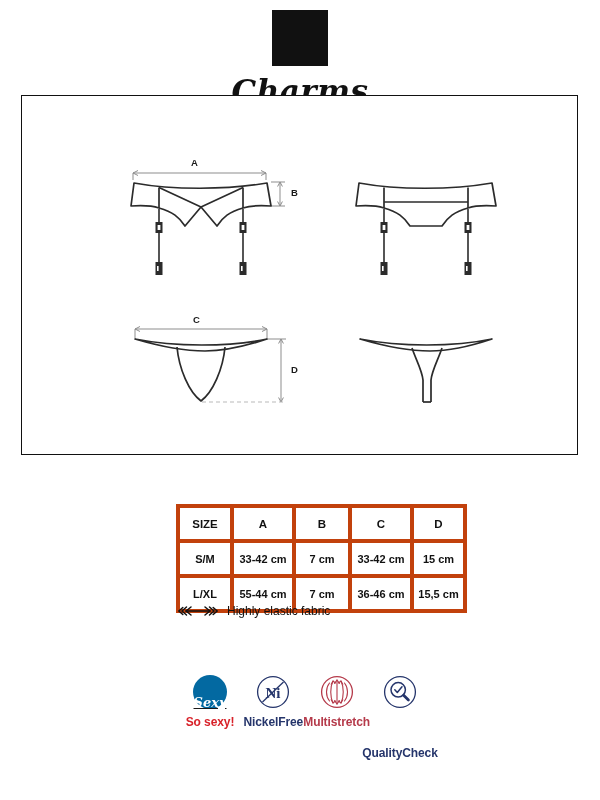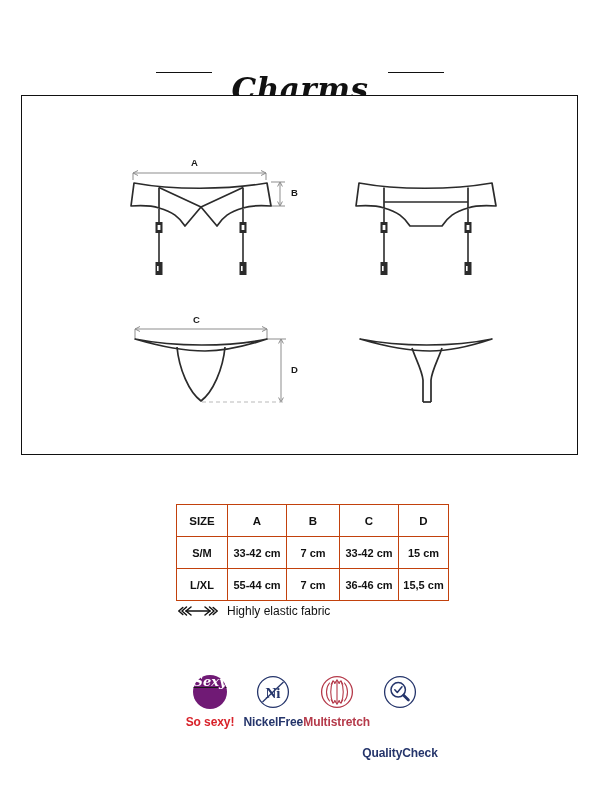--- a/index.html
+++ b/index.html
@@ -19,23 +19,25 @@
   
   .header {
     position: absolute;
     left: 0;
     top: 72px;
     width: 600px;
     height: 58px;
   }
   .title-row {
     display: flex;
+    align-items: center;
     justify-content: center;
     gap: 8px;
     height: 38px;
+    flex-direction: column;
   }
   .title-rule {
     height: 1px;
     background: #111;
     width: 56px;
     flex: 0 0 56px;
   }
   .brand-title {
     font-family: "DejaVu Serif", serif;
     font-style: italic;
@@ -78,21 +80,21 @@
     left: 176px;
     top: 504px;
     width: 249px;
   }
   table.size-table {
     border-collapse: collapse;
     width: 249px;
     table-layout: fixed;
   }
   table.size-table td, table.size-table th {
-    border: 1px solid #c2410c;
+    border: 4px solid #c2410c;
     font-size: 11px;
     font-weight: 700;
     text-align: center;
     height: 31px;
     padding: 0 1px;
     color: #111;
     font-family: "Liberation Sans", sans-serif;
     white-space: nowrap;
     overflow: hidden;
   }
@@ -151,23 +153,23 @@
   }
   .badge-sexy .badge-label { color: #d8222a; }
   .badge-stretch .badge-label { color: #b53a4a; }
   .badge-nickel .badge-label { color: #25356b; }
   .badge-quality .badge-label { color: #25356b; margin-top: 36px; }
 
   .sexy-circle {
     width: 34px;
     height: 34px;
     border-radius: 50%;
-    background: #701a75;
-    display: flex;
-    align-items: flex-start;
+    background: #0369a1;
+    display: flex;
+    align-items: flex-end;
     justify-content: center;
     text-decoration: underline;
   }
   .sexy-word {
     font-family: "DejaVu Serif", serif;
     font-style: italic;
     font-weight: 700;
     font-size: 13px;
     color: #ffffff;
     line-height: 1;

